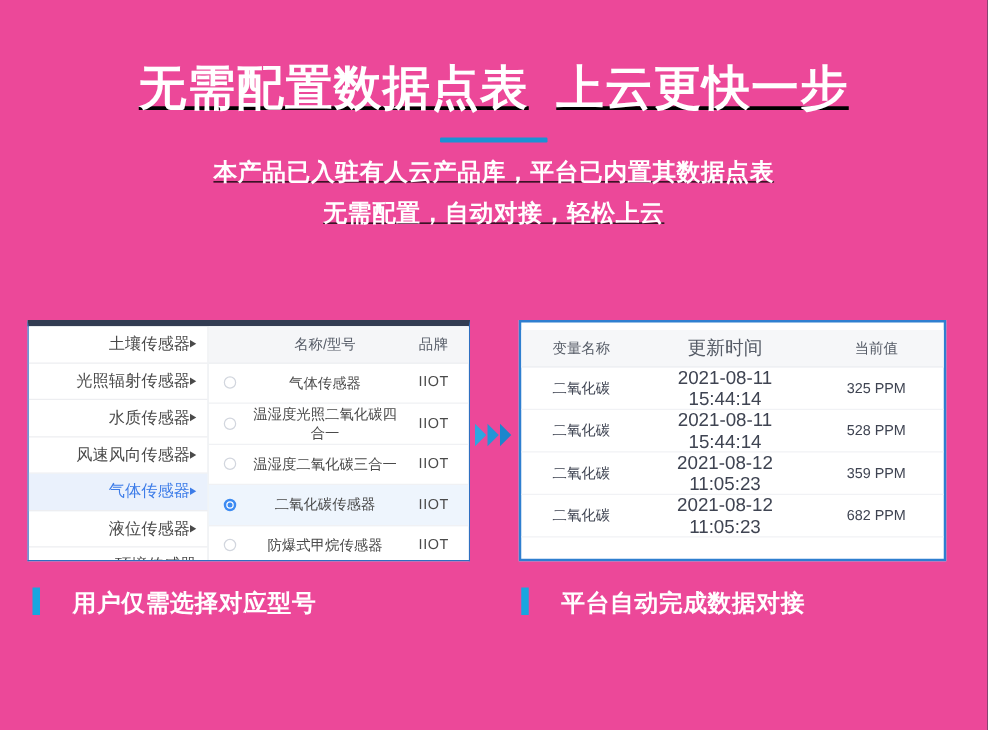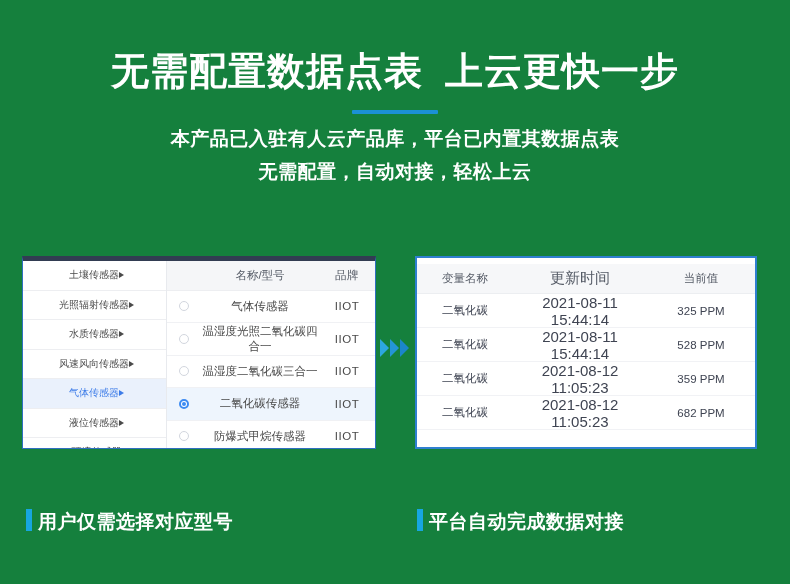--- a/index.html
+++ b/index.html
@@ -2,21 +2,21 @@
 <html><head>
 <meta charset="utf-8">
 <style>
   * { box-sizing: border-box; margin: 0; padding: 0; }
   html, body {
     width: 790px; height: 584px;
     background: #3a4257;
     font-family: "Liberation Sans", "DejaVu Sans", sans-serif;
     overflow: hidden;
   }
-  .page { position: relative; width: 790px; height: 584px; background: #15803d; }
+  .page { position: relative; width: 790px; height: 584px; background: #ec4899; text-decoration: underline; }
 
   
   .header { padding-top: 46px; text-align: center; }
   .title {
     color: #ffffff;
     font-size: 38px;
     font-weight: bold;
     letter-spacing: 1px;
     line-height: 50px;
     white-space: pre;
@@ -48,23 +48,23 @@
     border-top: 5px solid #323c52;
     overflow: hidden;
     display: flex;
   }
   .sidebar { width: 144px; border-right: 1px solid #e8eaee; background:#fff; }
   .side-item {
     height: 29.5px;
     display: flex; align-items: center;
     padding: 0 9px 0 13px;
     border-bottom: 1px solid #edeef1;
-    font-size: 10px;
+    font-size: 13px;
     color: #4a4a4a;
-    justify-content: center;
+    justify-content: flex-end;
   }
   .side-item.active { background: #eaf1fc; color: #3d7ce8; }
   .side-item .arrow {
     width: 0; height: 0;
     border-left: 5px solid #4a4a4a;
     border-top: 3.5px solid transparent;
     border-bottom: 3.5px solid transparent;
   }
   .side-item.active .arrow { border-left-color: #3d7ce8; }
 
@@ -130,21 +130,21 @@
     height: 34px; display: flex; align-items: center;
     border-bottom: 1px solid #f1f2f5;
     font-size: 11.5px; color: #3f4452;
   }
   .r-var { width: 96px; text-align: center; }
   .r-time { flex: 1; text-align: center; font-size: 15px; }
   .r-val { width: 108px; text-align: center; font-weight: normal; }
 
   
   .captions { position: absolute; left: 0; top: 470px; width: 790px; height: 40px; }
-  .caption { position: absolute; display: flex; align-items: flex-start; gap: 6px; margin-top: 39px; }
+  .caption { position: absolute; display: flex; align-items: flex-start; gap: 26px; }
   .caption.left { left: 26px; top: 0; }
   .caption.right { left: 417px; top: 0; }
   .cap-bar { width: 6px; height: 22px; background: #17a6e0; }
   .cap-text { color: #ffffff; font-size: 19px; font-weight: bold; letter-spacing: 0.5px; }
 </style>
 </head>
 <body>
 
 <div class="page">
 

